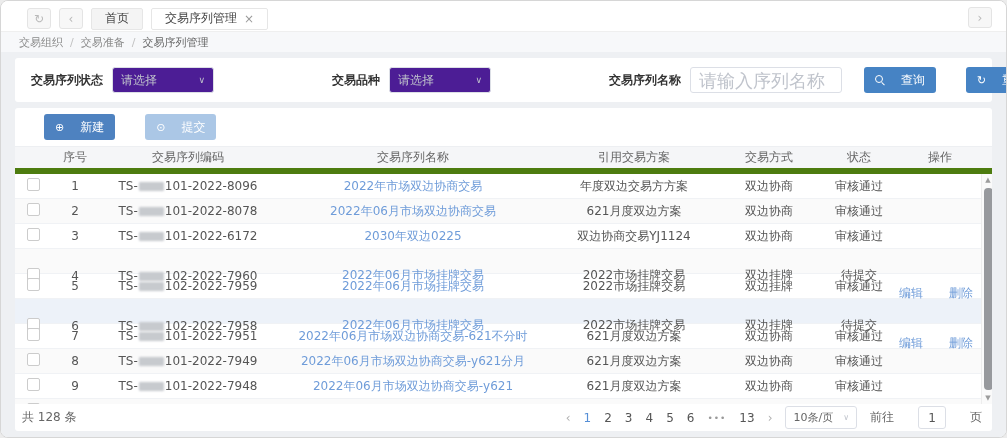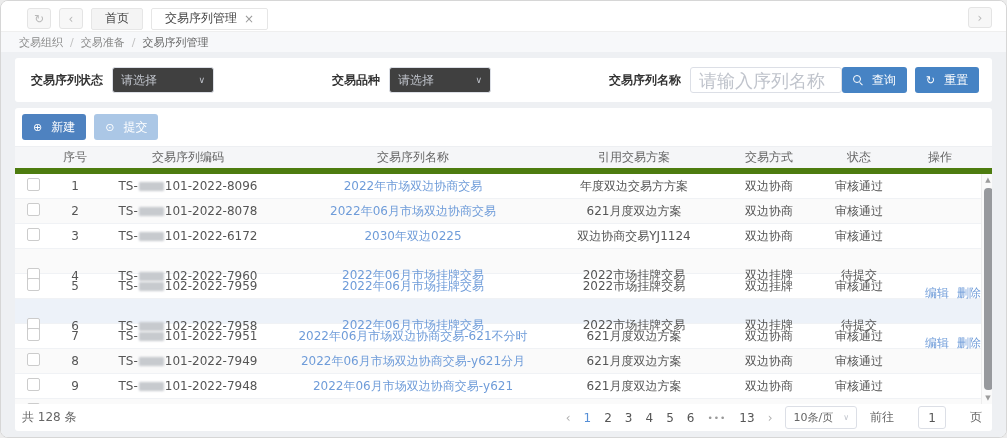--- a/index.html
+++ b/index.html
@@ -45,36 +45,37 @@
   }
   .filter-card {
     background: #fff; border-radius: 3px; padding: 9px 16px;
     display: flex; align-items: flex-start; flex: 0 0 auto;
   }
   .fgroup { display: flex; align-items: center; gap: 9px; }
   .fgroup + .fgroup { margin-left: 118px; }
   .flabel { font-size: 12px; color: #333; font-weight: bold; white-space: nowrap; }
   .select {
     width: 102px; height: 26px; border: 1px solid #dcdfe6; border-radius: 3px;
-    background: #404040; display: flex; align-items: center; justify-content: space-between;
+    background: #4c1d95; display: flex; align-items: center; justify-content: space-between;
     padding: 0 8px; font-size: 12px; color: #c0c4cc; cursor: pointer;
   }
   .select .chev { color: #c0c4cc; font-size: 9px; }
   .text-input {
     width: 152px; height: 26px; border: 1px solid #dcdfe6; border-radius: 3px;
     padding: 0 8px; font-size: 18px; color: #555; outline: none;
     font-family: "DejaVu Sans", "Liberation Sans", sans-serif;
   }
   .text-input::placeholder { color: #c0c4cc; }
   .filter-btns { margin-left: auto; display: flex; gap: 8px; }
   .btn {
     height: 26px; padding: 0 11px; border: none; border-radius: 3px;
     background: #4683c4; color: #fff; font-size: 12px; cursor: pointer;
-    display: flex; align-items: center; gap: 9px; white-space: nowrap;
+    display: flex; align-items: center; gap: 16px; white-space: nowrap;
     font-family: "DejaVu Sans", "Liberation Sans", sans-serif;
+    margin-left: 22px;
   }
   .btn .bicon { font-size: 11px; line-height: 1; }
   .btn.disabled { background: #abc7e6; cursor: default; }
   
   .mag { position: relative; width: 10px; height: 10px; display: inline-block; }
   .mag::before {
     content: ""; position: absolute; left: 0; top: 0; width: 6px; height: 6px;
     border: 1.4px solid #fff; border-radius: 50%;
   }
   .mag::after {
@@ -109,21 +110,21 @@
   .checkbox {
     width: 13px; height: 13px; border: 1px solid #ccc; border-radius: 2px;
     background: #fff; display: inline-block; cursor: pointer;
   }
   .code-cell { white-space: nowrap; }
   .redacted {
     display: inline-block; width: 25px; height: 9px; background: #c7cace;
     border-radius: 1px; filter: blur(1.2px); vertical-align: middle; margin: 0 1px;
   }
   .link { color: #6f9cd9; cursor: pointer; text-decoration: none; margin-top: 36px; }
-  .actions { display: flex; justify-content: flex-end; gap: 8px; }
+  .actions { display: flex; justify-content: flex-start; gap: 26px; }
   
   .scrollbar {
     width: 13px; background: #fafafa; border-left: 1px solid #ededed;
     display: flex; flex-direction: column; align-items: center;
     padding: 1px 0; flex: 0 0 auto;
   }
   .sb-arrow { font-size: 7px; color: #9c9c9c; line-height: 10px; cursor: pointer; }
   .sb-thumb {
     width: 9px; flex: 1; margin: 3px 0; background: #97999d; border-radius: 4px;
     cursor: grab;

